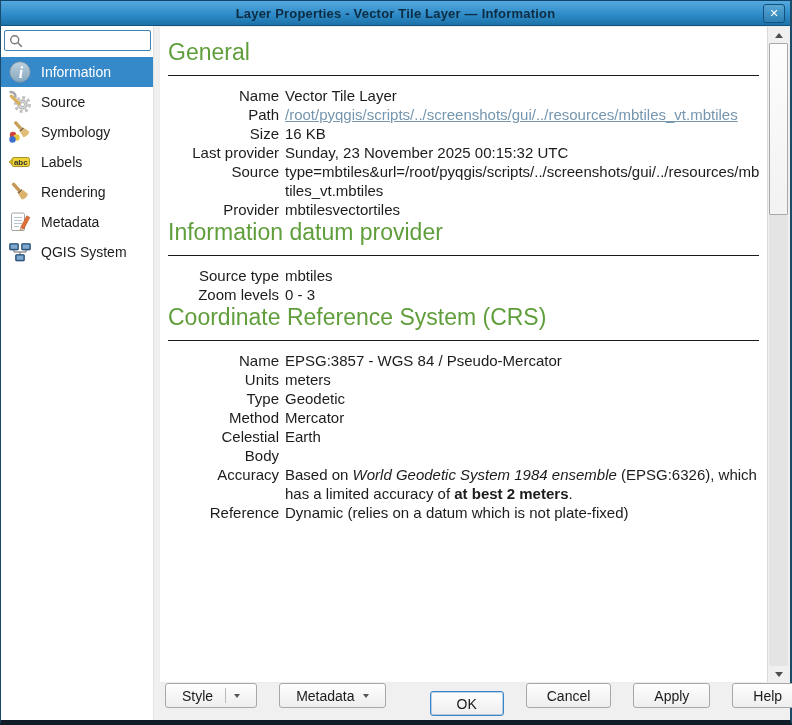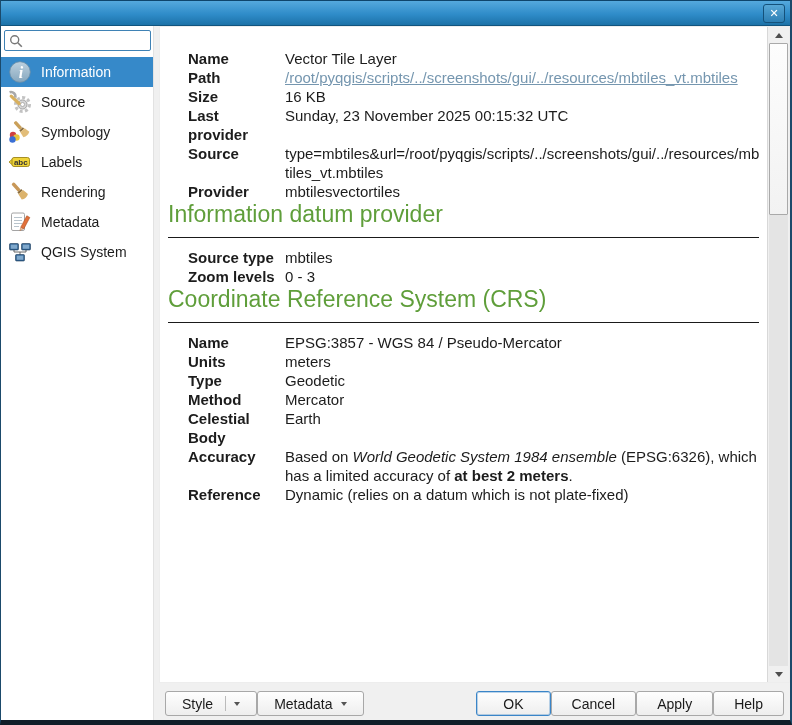--- a/index.html
+++ b/index.html
@@ -28,50 +28,51 @@
   .item{display:flex;align-items:center;height:30px;padding-left:7px;font-size:14px;color:#1c1c1c;cursor:pointer;}
   .item .ic{width:24px;height:24px;margin-right:9px;flex:0 0 24px;}
   .item.selected{background:var(--selection);color:#fff;}
   
   .rightcol{flex:1;display:flex;flex-direction:column;min-width:0;background:#f0f0f0;padding-left:5px;}
   .contentrow{flex:1;display:flex;min-height:0;background:#fff;border:1px solid #ededed;}
   .scrollpage{flex:1;overflow:hidden;padding:12px 6px 0 8px;}
   h2.sect{font-size:23px;font-weight:400;color:var(--heading-green);margin:0 2px 0 0;padding-bottom:9px;border-bottom:1px solid #1a1a1a;}
   .tbl{margin:10px 0 0 20px;font-size:15px;color:#1c1c1c;line-height:19px;}
   .trow{display:flex;}
-  .lbl{width:97px;flex:0 0 97px;font-weight:bold;overflow-wrap:break-word;padding-right:6px;}
+  .lbl{width:97px;flex:0 0 97px;font-weight:normal;overflow-wrap:break-word;padding-right:6px;text-align:right;}
   .val{width:481px;overflow-wrap:anywhere;}
   .val a{color:var(--link);text-decoration:underline;cursor:pointer;}
   .sect-gap{margin-top:54px;}
   .em{font-style:italic;} .bo{font-weight:bold;}
   
   .vscroll{width:22px;flex:0 0 22px;background:#f0f0f0;border-left:1px solid #d8d8d8;position:relative;}
   .sb-btn{position:absolute;left:0;width:100%;height:16px;display:flex;align-items:center;justify-content:center;cursor:pointer;}
   .sb-up{top:0;} .sb-down{bottom:0;}
   .tri-up{width:0;height:0;border-left:4px solid transparent;border-right:4px solid transparent;border-bottom:5px solid #4e4e4e;}
   .tri-down{width:0;height:0;border-left:4px solid transparent;border-right:4px solid transparent;border-top:5px solid #4e4e4e;}
   .sb-thumb{position:absolute;left:1px;right:1px;top:16px;height:172px;background:linear-gradient(to bottom,#fdfdfd,#f2f2f2);
     border:1px solid #a9a9a9;border-radius:1px;cursor:grab;}
   .sb-track-low{position:absolute;left:1px;right:1px;top:188px;bottom:16px;background:#e4e4e4;}
   
-  .footer{flex:0 0 35px;display:flex;align-items:flex-end;padding:0 6px 4px 6px;gap:0;background:#f0f0f0;}
+  .footer{flex:0 0 35px;display:flex;align-items:flex-start;padding:0 6px 4px 6px;gap:22px;background:#f0f0f0;}
   .btn{height:25px;padding:0 16px;font-size:14px;color:#1a1a1a;background:linear-gradient(to bottom,#fefefe,#eeeeee);
     border:1px solid #a8a8a8;border-radius:3px;display:flex;align-items:center;justify-content:center;cursor:pointer;font-family:inherit;}
   .btn.default{border:1px solid var(--default-button-border);box-shadow:0 0 0 1px rgba(62,134,197,.35) inset;padding:0 26px;margin-top:8px;}
   .btn .caret{width:0;height:0;border-left:3.5px solid transparent;border-right:3.5px solid transparent;border-top:4px solid #555;margin-left:8px;}
   .btn .sep{width:1px;height:15px;background:#bbb;margin-left:12px;margin-right:0px;}
   .spacer{flex:1;}
   .btn.wide{padding:10px 20px;}
 </style>
 </head>
 <body>
 
 <div class="window">
 
   <div class="titlebar">
+    <div class="title">Layer Properties - Vector Tile Layer — Information</div>
     <div class="close-btn">
       <span>✕</span>
     </div>
   </div>
 
   <div class="main">
 
     <div class="sidebar">
       <div class="searchwrap">
         <span class="search-icon">
@@ -179,20 +180,21 @@
           </svg>
         </span>
         <span>QGIS System</span>
       </div>
     </div>
 
     <div class="rightcol">
       <div class="contentrow">
         <div class="scrollpage">
 
+          <h2 class="sect">General</h2>
           <div class="tbl">
             <div class="trow">
               <div class="lbl">Name</div>
               <div class="val">Vector Tile Layer</div>
             </div>
             <div class="trow">
               <div class="lbl">Path</div>
               <div class="val"><a>/root/pyqgis/scripts/../screenshots/gui/../resources/mbtiles_vt.mbtiles</a></div>
             </div>
             <div class="trow">

